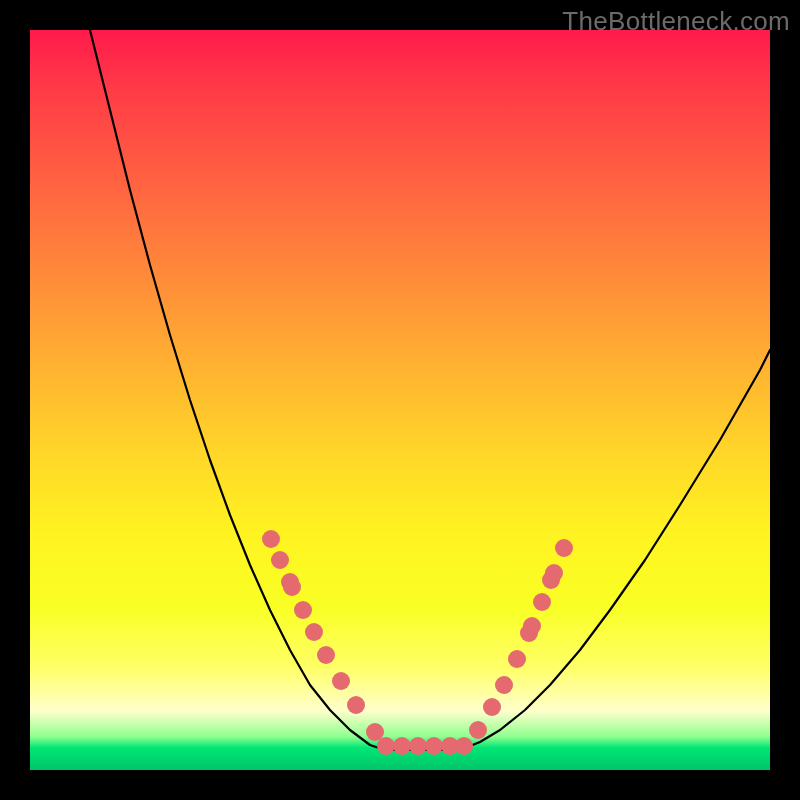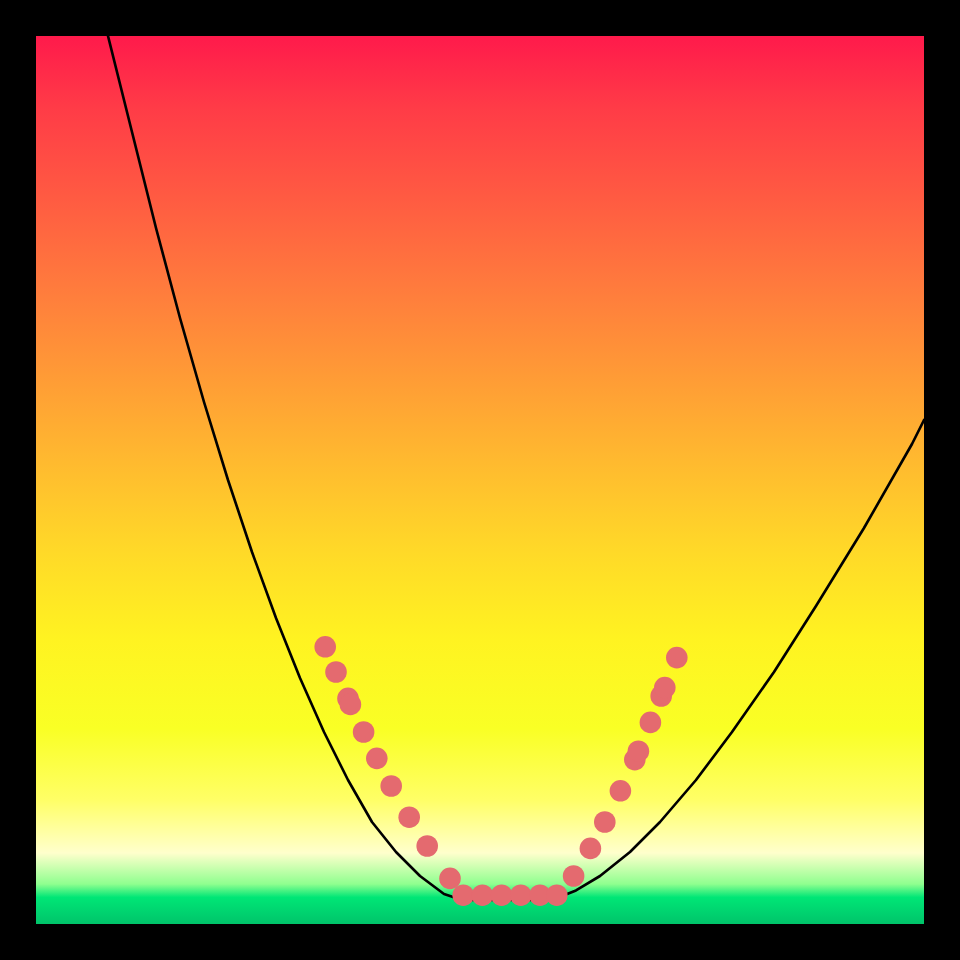--- a/index.html
+++ b/index.html
@@ -56,20 +56,21 @@
     left: 0;
     top: 0;
     width: 740px;
     height: 740px;
   }
 </style>
 </head>
 <body>
 
 <div class="frame">
+  <div class="watermark">TheBottleneck.com</div>
   <div class="plot">
     <svg class="curve" viewBox="0 0 740 740">
       <g id="curve-group">
           <path d="M60 0 L80 80 L100 160 L120 235 L140 305 L160 370 L180 430 L200 485 L220 535 L240 580 L260 620 L280 655 L300 680 L320 700 L340 715 L355 720 L355 720 L430 720 L430 720 L450 712 L470 700 L495 680 L520 655 L550 620 L580 580 L615 530 L650 475 L690 410 L730 340 L740 320 " fill="none" stroke="#000" stroke-width="2.2" stroke-linecap="round" stroke-linejoin="round"></path>
         </g>
       <g id="markers-group">
           <circle cx="241" cy="509" r="9" fill="#e46a6f"></circle>
           <circle cx="250" cy="530" r="9" fill="#e46a6f"></circle>
           <circle cx="260" cy="552" r="9" fill="#e46a6f"></circle>
           <circle cx="262" cy="557" r="9" fill="#e46a6f"></circle>

